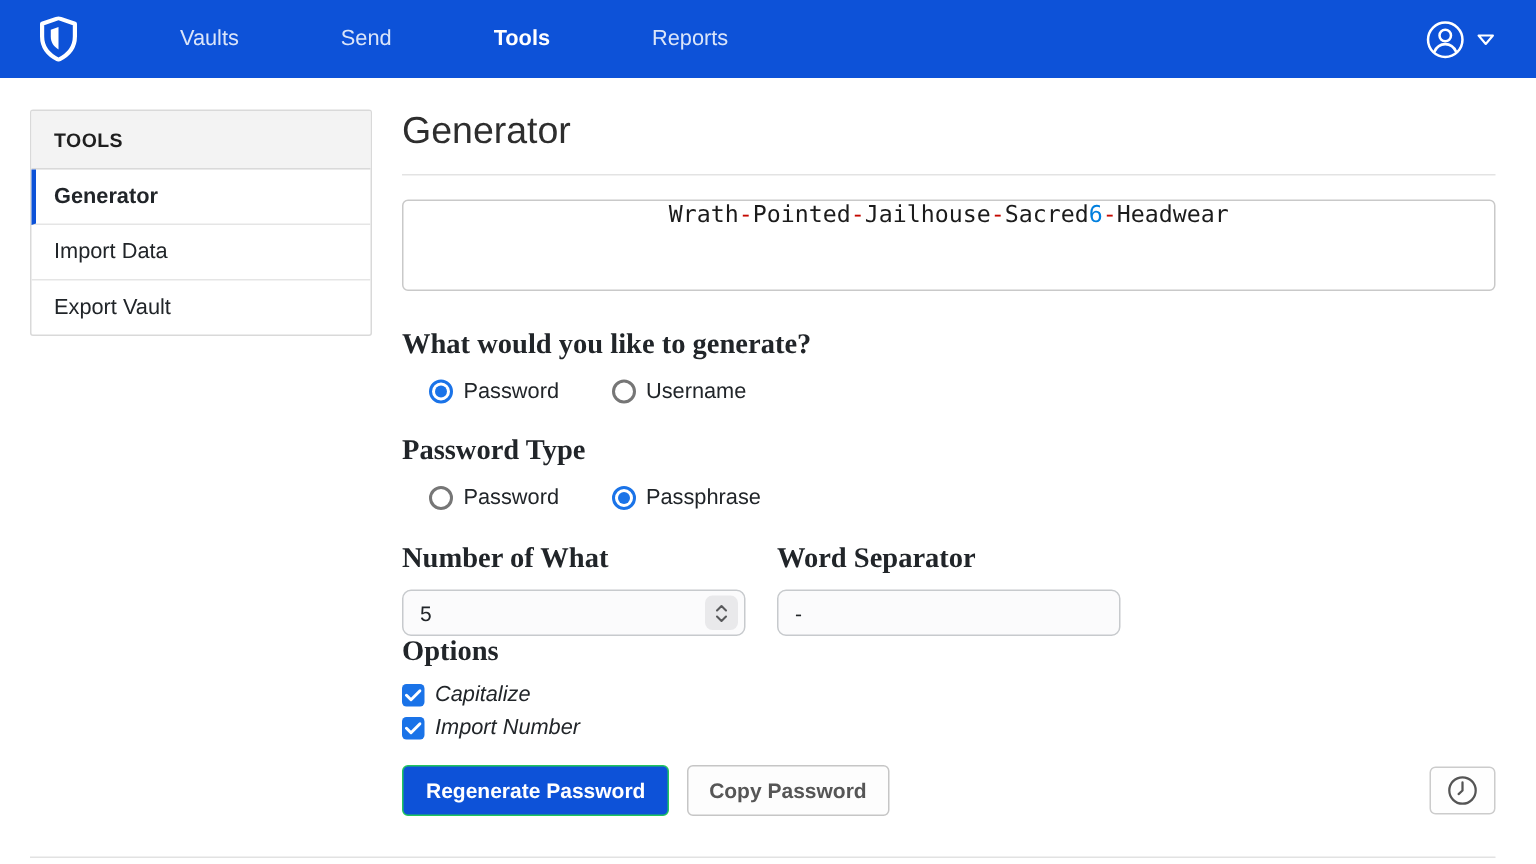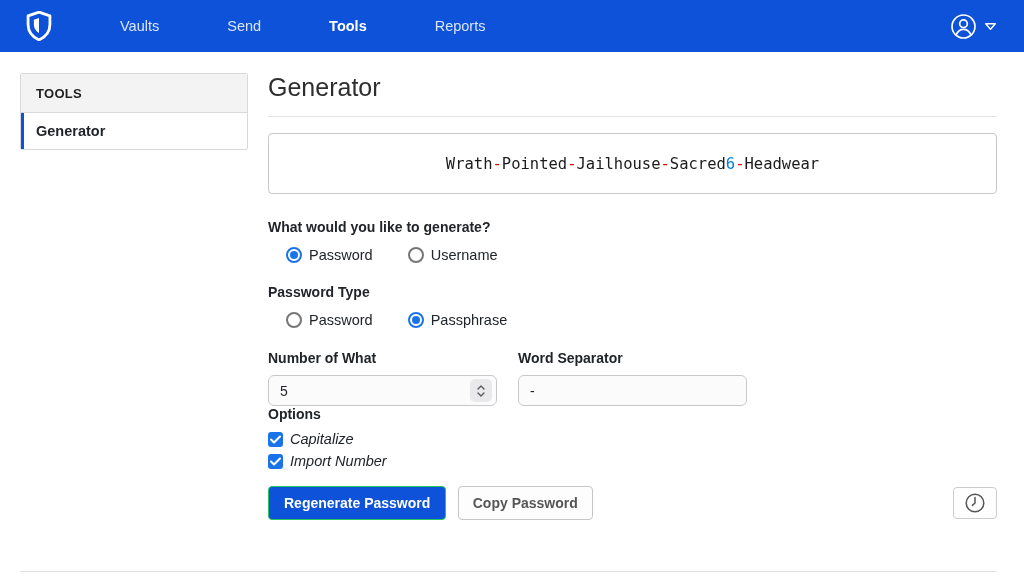--- a/index.html
+++ b/index.html
@@ -76,31 +76,31 @@
     color: #2e2e2e;
     padding-bottom: 14px;
     border-bottom: 1px solid #e3e3e3;
   }
   .pass-box {
     margin-top: 16px;
     border: 1px solid #c9c9c9;
     border-radius: 4px;
     height: 61px;
     display: flex;
-    align-items: center;
+    align-items: flex-start;
     justify-content: center;
     font-family: "DejaVu Sans Mono", "Liberation Mono", monospace;
     font-size: 15.5px;
     color: #1b1b1b;
     background: #fff;
   }
   .seg-special { color: #C40800; }
   .seg-number  { color: #007FDE; }
 
-  .section-label { font-weight: 700; font-size: 14px; color: #212529; }
+  .section-label { font-weight: 700; font-size: 19px; color: #212529; font-family: Liberation Serif, serif; }
   .mt-lg { margin-top: 25px; }
   .mt-md { margin-top: 21px; }
 
   .radio-row { display: flex; align-items: center; margin-top: 12px; }
   .radio-opt { display: flex; align-items: center; gap: 7px; margin-right: 17px; font-size: 14.5px; cursor: pointer; padding-left: 18px; }
   .radio {
     width: 16px; height: 16px;
     border-radius: 50%;
     border: 2px solid #767676;
     background: #fff;
@@ -216,20 +216,22 @@
       <svg width="13" height="9" viewBox="0 0 13 9">
         <path d="M1.7 1.7 L11.3 1.7 L6.5 7.3 Z" fill="none" stroke="#ffffff" stroke-width="1.4" stroke-linejoin="round"></path>
       </svg>
     </span>
   </div>
 </header>
 
 <nav class="sidebar">
   <div class="side-header">TOOLS</div>
   <div class="side-item active">Generator</div>
+  <div class="side-item">Import Data</div>
+  <div class="side-item">Export Vault</div>
 </nav>
 
 <main class="content">
   <h1 class="page-title">Generator</h1>
 
   <div class="pass-box">
     <span>Wrath</span>
       <span class="seg-special">-</span>
       <span>Pointed</span>
       <span class="seg-special">-</span>

